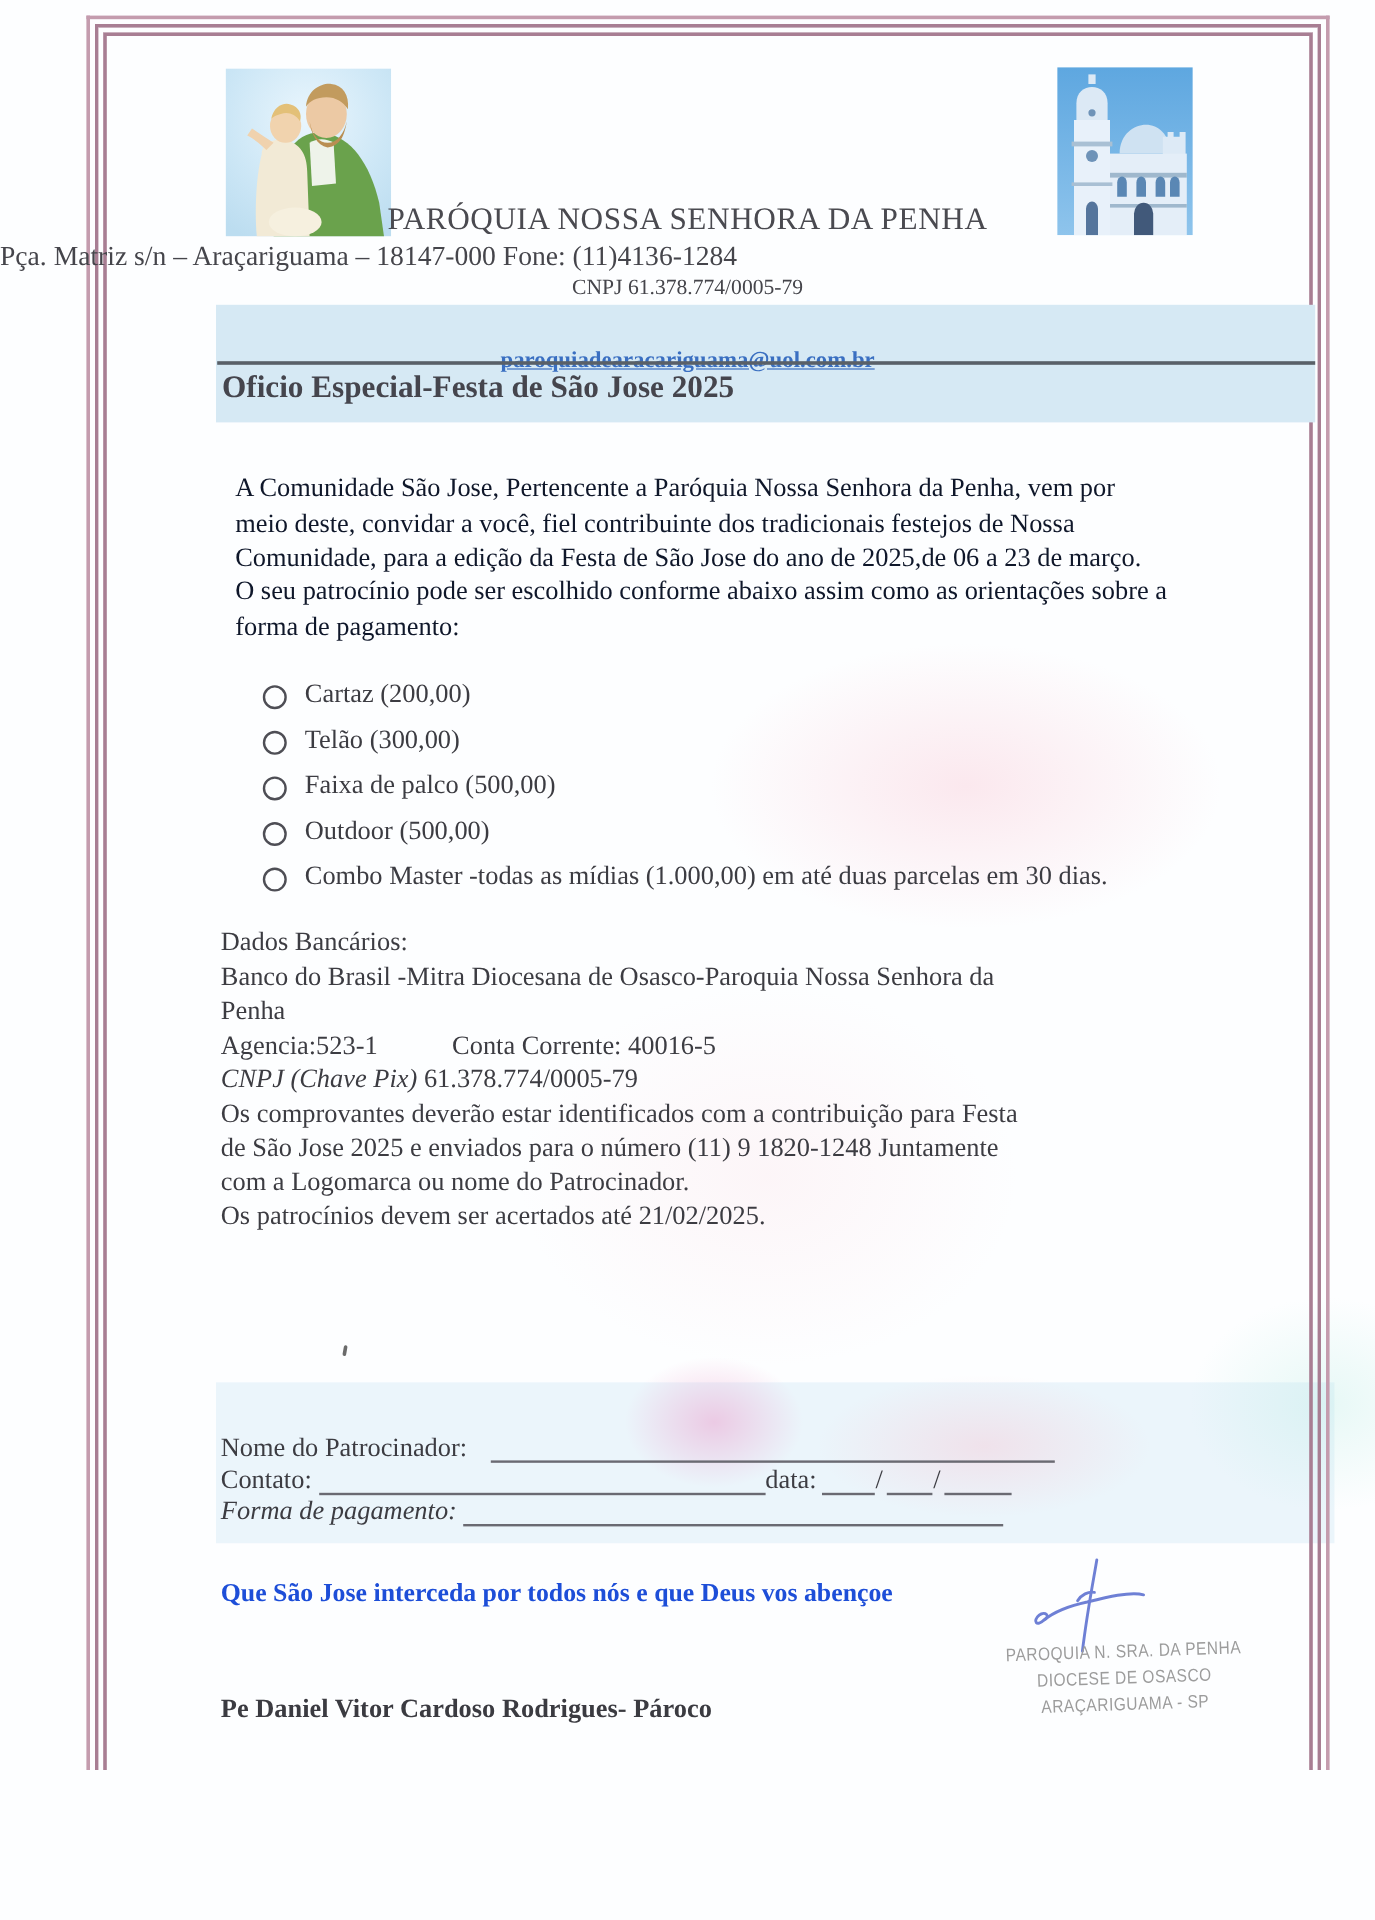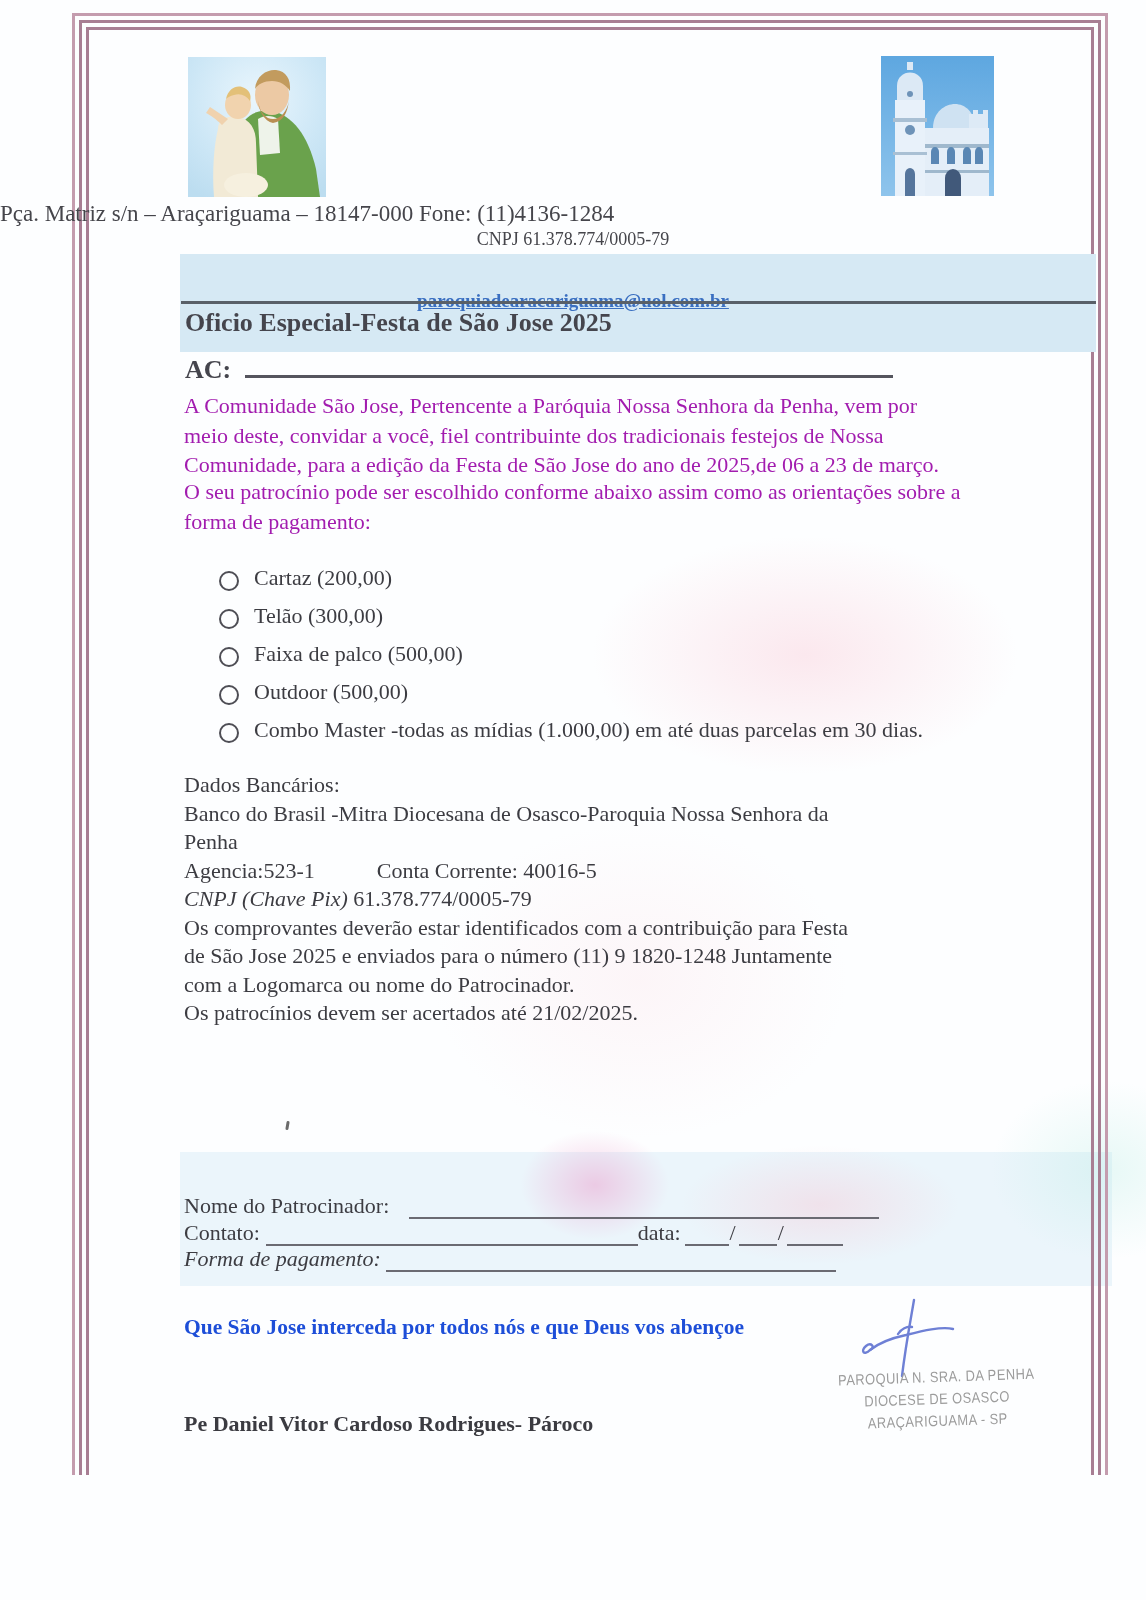--- a/index.html
+++ b/index.html
@@ -37,21 +37,21 @@
   .hdr-address{position:absolute;left:0;top:201px;width:1146px;text-align:left;font-size:23px;color:#45454b;}
   .hdr-cnpj{position:absolute;left:0;top:229px;width:1146px;text-align:center;font-size:18px;color:#45454b;}
   .band{position:absolute;left:180px;top:254px;width:916px;height:98px;background:#d6e9f4;}
   .hdr-email{position:absolute;left:0;top:258px;width:1146px;text-align:center;font-size:19px;font-weight:bold;color:#3a6fc1;text-decoration:underline;cursor:pointer;margin-top:32px;}
   .rule{position:absolute;left:181px;top:301px;width:915px;height:3px;background:#596068;}
   
   .subject{position:absolute;left:185px;top:308px;font-size:26px;font-weight:bold;color:#45454d;}
   .ac-row{position:absolute;left:185px;top:349px;font-size:26px;font-weight:bold;color:#45454d;}
   .ac-line{display:inline-block;width:648px;border-bottom:3px solid #55555e;height:26px;margin-left:14px;vertical-align:baseline;}
   
-  .para{position:absolute;left:184px;font-size:22px;line-height:29.5px;white-space:pre-line;color:#a21caf;}
+  .para{position:absolute;left:196px;font-size:22px;line-height:29.5px;white-space:pre-line;color:#0f172a;}
   .p1{top:391px;}
   .p2{top:477px;}
   
   .options{position:absolute;left:219px;top:553px;}
   .opt-row{display:flex;align-items:flex-end;height:38px;}
   .radio{width:16px;height:16px;border:2px solid #4e4e55;border-radius:50%;margin-right:15px;flex:none;background:transparent;}
   .opt-label{font-size:22px;color:#3c3c42;white-space:nowrap;}
   
   .bank{position:absolute;left:184px;top:771px;font-size:22px;line-height:28.5px;color:#3c3c42;}
   .bank .pre{white-space:pre-line;}
@@ -152,28 +152,28 @@
       <rect x="12" y="62" width="34" height="4" fill="#a9c0d4"></rect>
       <rect x="12" y="96" width="34" height="3" fill="#a9c0d4"></rect>
       <path d="M16,30 C16,12 42,12 42,30 L42,44 L16,44 Z" fill="#dce9f5"></path>
       <circle cx="29" cy="38" r="3" fill="#6e93b8"></circle>
       <circle cx="29" cy="74" r="5" fill="#6e93b8"></circle>
       <rect x="26" y="6" width="6" height="8" fill="#dce9f5"></rect>
       <path d="M24,118 a5,6 0 0 1 10,0 v22 h-10 Z" fill="#55759c"></path>
     </svg>
   </div>
 
+  <div class="hdr-title">PARÓQUIA NOSSA SENHORA DA PENHA</div>
   <div class="hdr-address">Pça. Matriz s/n – Araçariguama – 18147-000 Fone: (11)4136-1284</div>
   <div class="hdr-cnpj">CNPJ 61.378.774/0005-79</div>
   <div class="band"></div>
   <div class="hdr-email">paroquiadearacariguama@uol.com.br</div>
   <div class="rule"></div>
 
   <div class="subject">Oficio Especial-Festa de São Jose 2025</div>
-  <div class="ac-row"><span>AC:</span><span class="ac-line"></span></div>
 
   <div class="para p1">A Comunidade São Jose, Pertencente a Paróquia Nossa Senhora da Penha, vem por
 meio deste, convidar a você, fiel contribuinte dos tradicionais festejos de Nossa
 Comunidade, para a edição da Festa de São Jose do ano de 2025,de 06 a 23 de março.</div>
   <div class="para p2">O seu patrocínio pode ser escolhido conforme abaixo assim como as orientações sobre a
 forma de pagamento:</div>
 
   <div class="options">
     <div class="opt-row">
       <span class="radio"></span>

